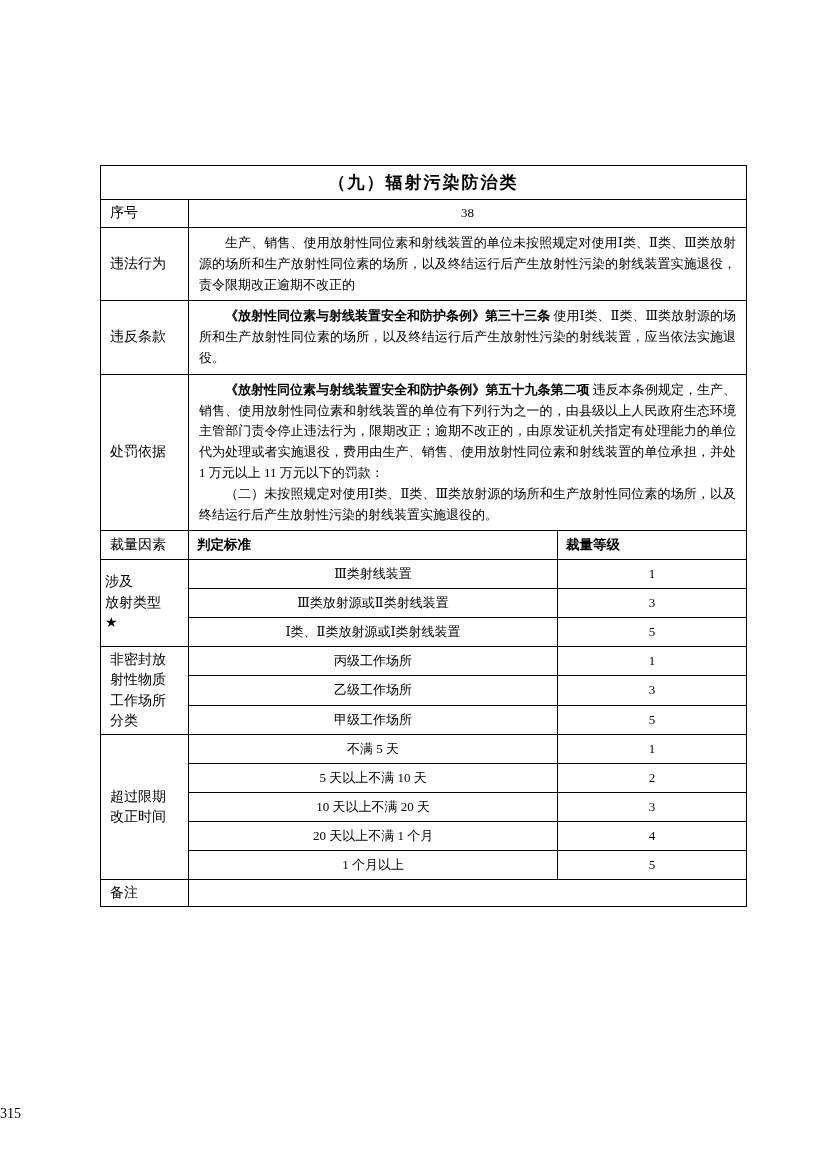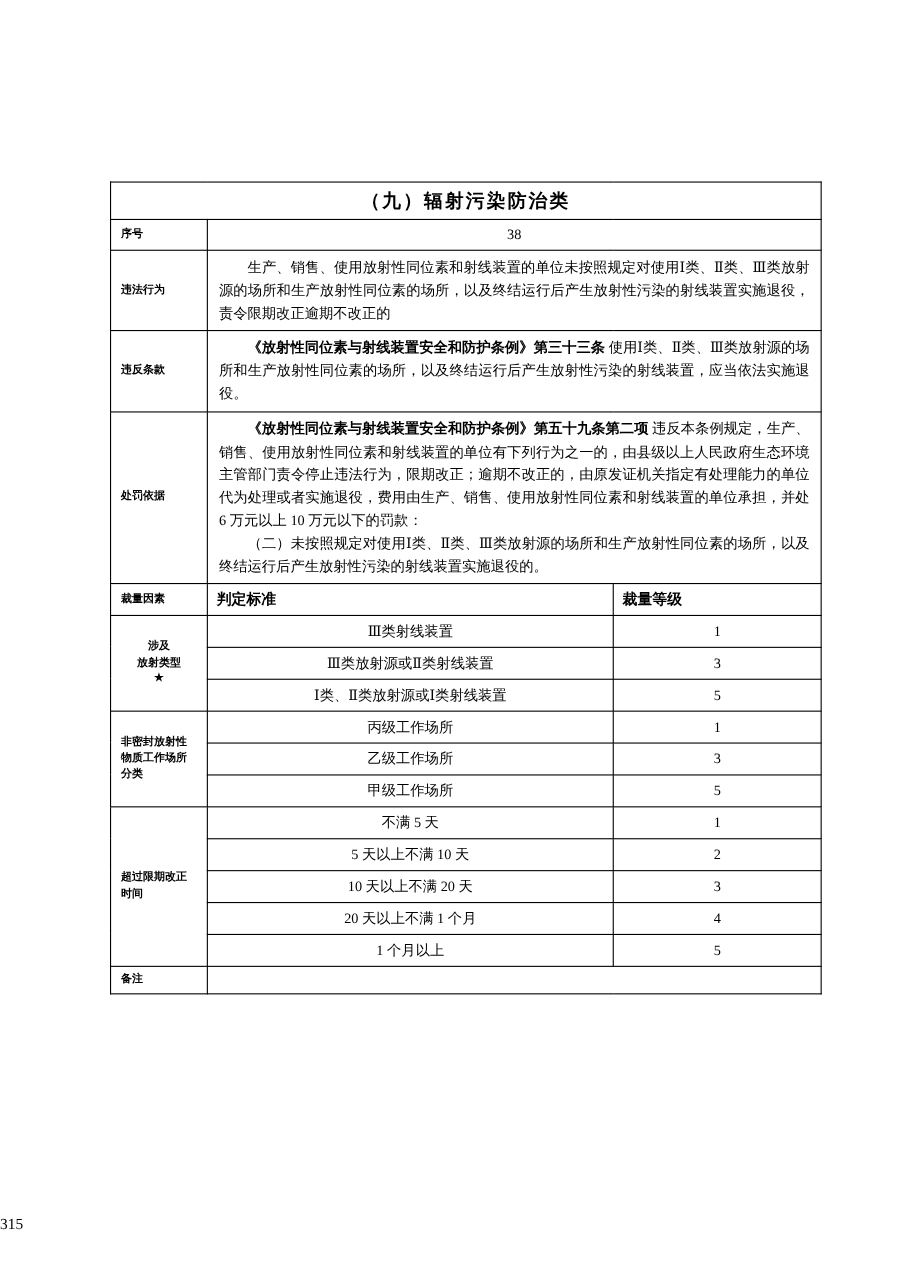--- a/index.html
+++ b/index.html
@@ -32,27 +32,27 @@
     padding: 3px 8px;
   }
   td.title-cell {
     height: 32px;
     text-align: center;
     font-weight: bold;
     font-size: 17px;
     letter-spacing: 2px;
   }
   td.lbl {
-    font-weight: bold;
-    font-size: 10px;
+    font-weight: normal;
+    font-size: 14px;
     padding: 3px 9px;
     line-height: 1.45;
   }
   td.lbl-center {
-    text-align: center;
+    text-align: left;
     white-space: pre-line;
     padding: 3px 4px;
   }
   td.center { text-align: center; }
   td.para-cell {
     text-align: justify;
     padding: 5px 10px;
     vertical-align: middle;
   }
   .para { text-indent: 2em; }
@@ -107,21 +107,21 @@
     <tr>
       <td class="lbl">违反条款</td>
       <td colspan="2" class="para-cell">
         <div class="para"><span class="bold-lead">《放射性同位素与射线装置安全和防护条例》第三十三条</span><span> 使用Ⅰ类、Ⅱ类、Ⅲ类放射源的场所和生产放射性同位素的场所，以及终结运行后产生放射性污染的射线装置，应当依法实施退役。</span></div>
       </td>
     </tr>
 
     <tr>
       <td class="lbl">处罚依据</td>
       <td colspan="2" class="para-cell">
-        <div class="para"><span class="bold-lead">《放射性同位素与射线装置安全和防护条例》第五十九条第二项</span><span> 违反本条例规定，生产、销售、使用放射性同位素和射线装置的单位有下列行为之一的，由县级以上人民政府生态环境主管部门责令停止违法行为，限期改正；逾期不改正的，由原发证机关指定有处理能力的单位代为处理或者实施退役，费用由生产、销售、使用放射性同位素和射线装置的单位承担，并处 6 万元以上 10 万元以下的罚款：</span></div>
+        <div class="para"><span class="bold-lead">《放射性同位素与射线装置安全和防护条例》第五十九条第二项</span><span> 违反本条例规定，生产、销售、使用放射性同位素和射线装置的单位有下列行为之一的，由县级以上人民政府生态环境主管部门责令停止违法行为，限期改正；逾期不改正的，由原发证机关指定有处理能力的单位代为处理或者实施退役，费用由生产、销售、使用放射性同位素和射线装置的单位承担，并处 1 万元以上 11 万元以下的罚款：</span></div>
         <div class="para">（二）未按照规定对使用Ⅰ类、Ⅱ类、Ⅲ类放射源的场所和生产放射性同位素的场所，以及终结运行后产生放射性污染的射线装置实施退役的。</div>
       </td>
     </tr>
 
     <tr class="h-sm">
       <td class="lbl">裁量因素</td>
       <td class="head-center">判定标准</td>
       <td class="head-center">裁量等级</td>
     </tr>
 

